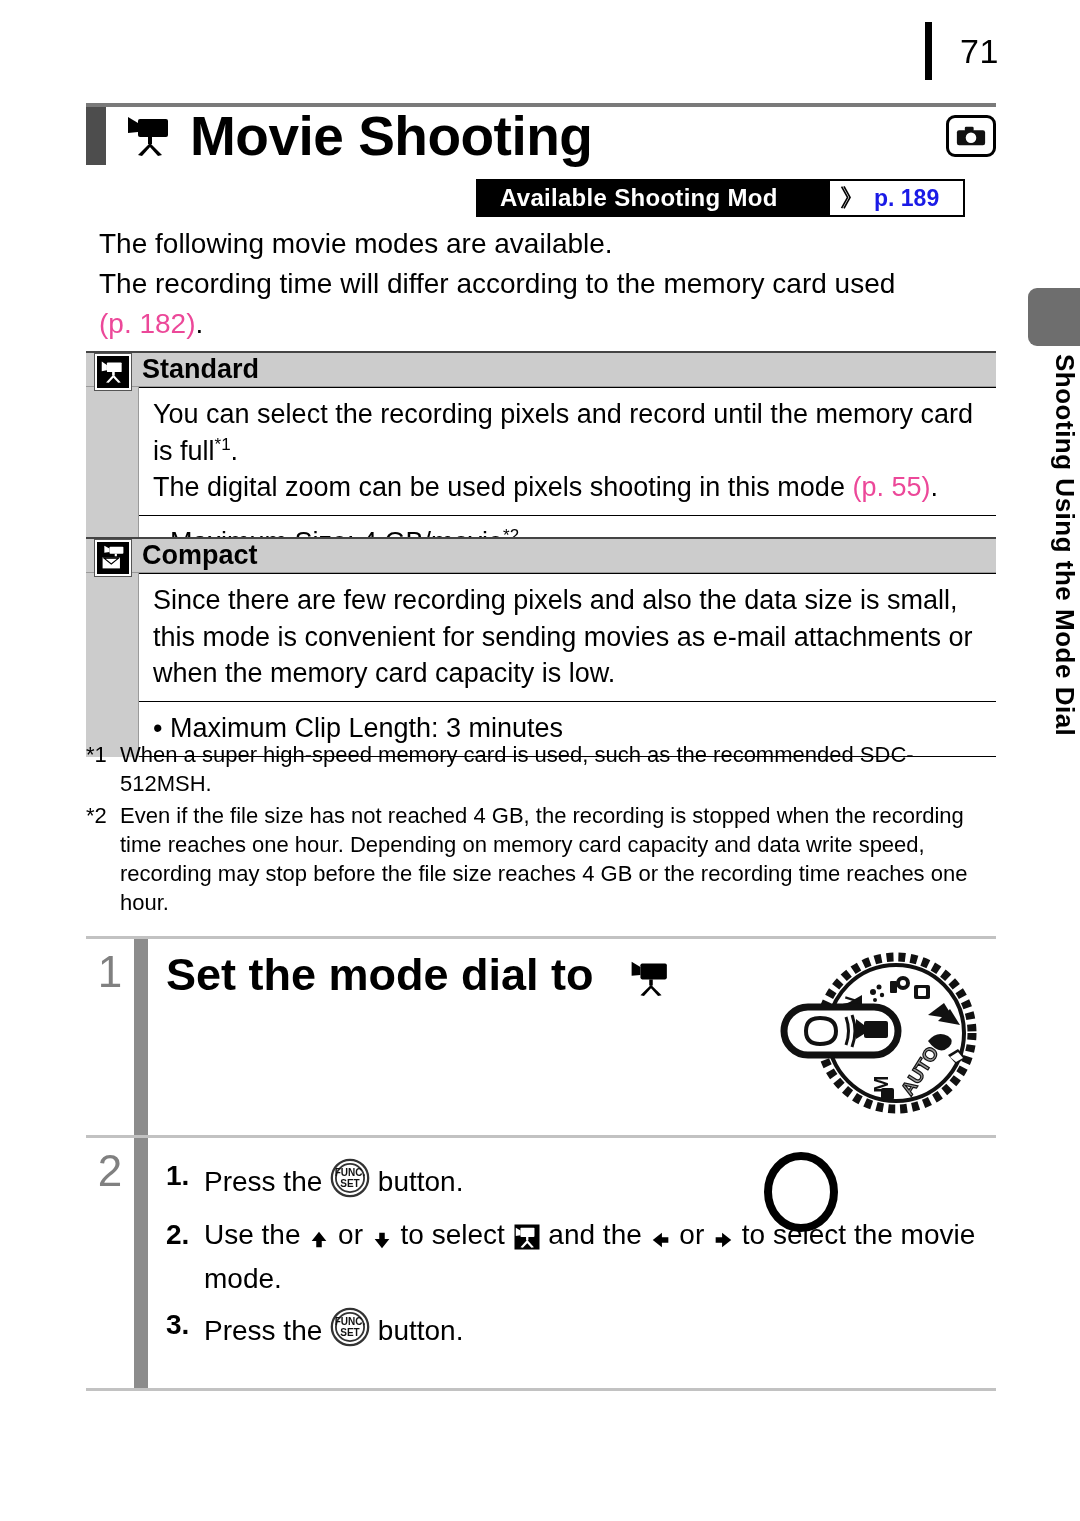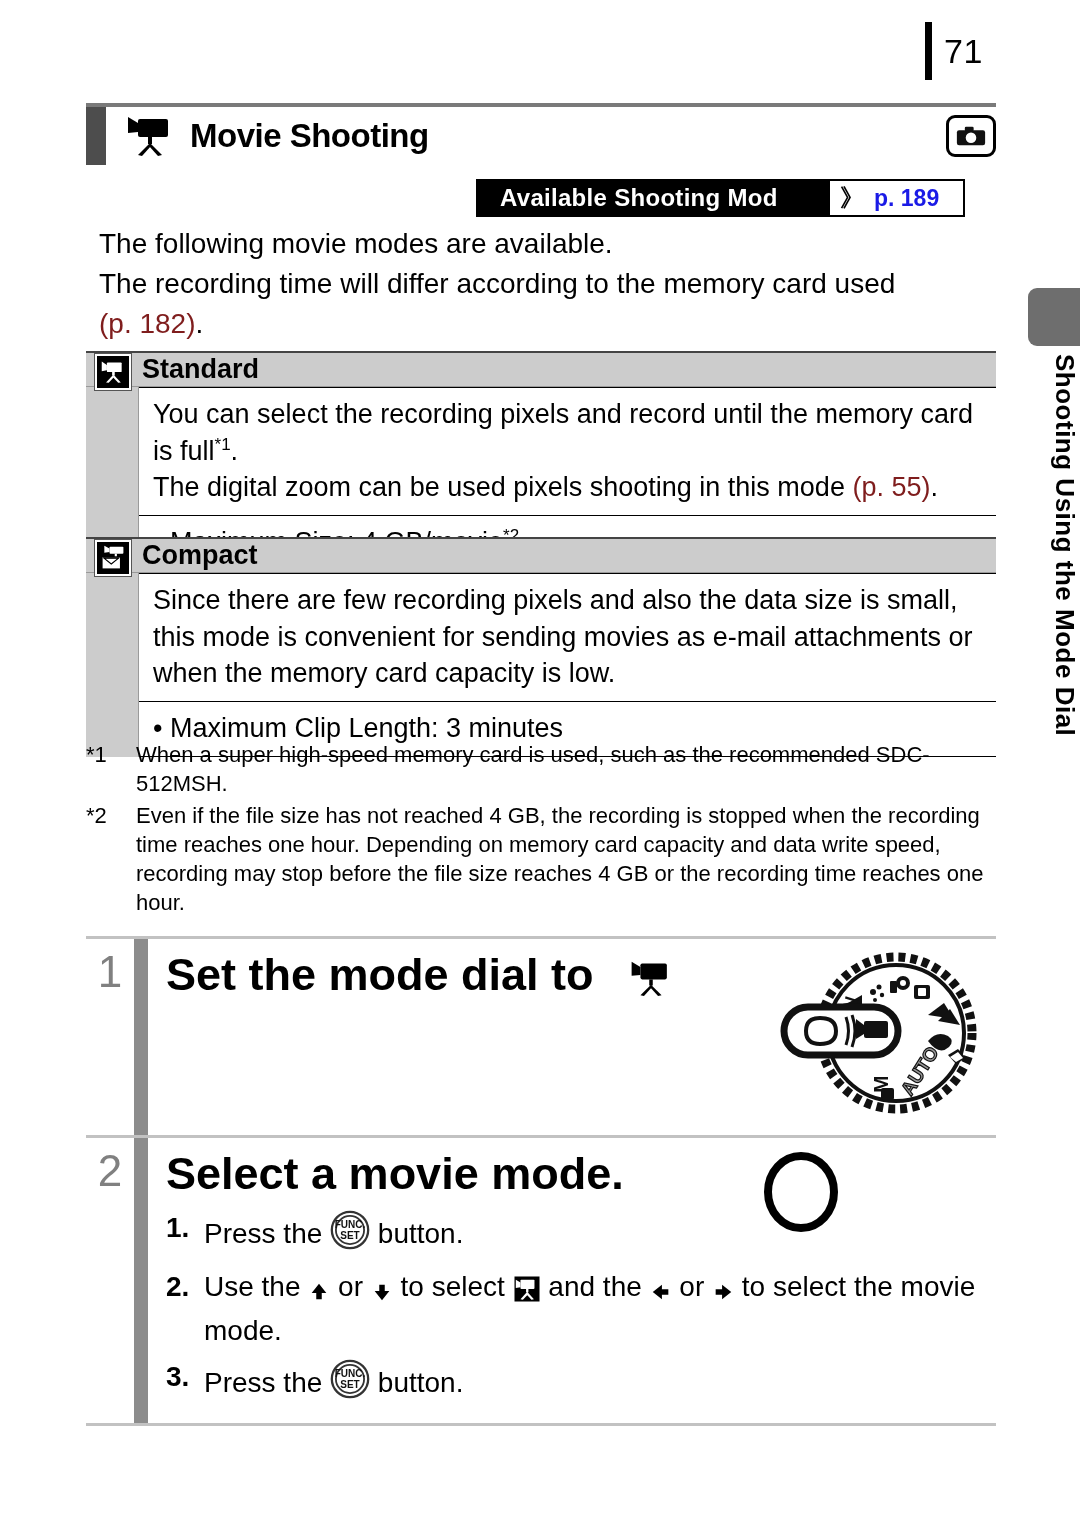--- a/index.html
+++ b/index.html
@@ -9,21 +9,21 @@
     background:#ffffff;
     font-family:"Liberation Sans", sans-serif;
     color:#000;
     position:relative;
     overflow:hidden;
   }
 
   
   .pagenum-wrap{
     position:absolute; top:22px; left:925px;
-    display:flex; align-items:center; gap:12px;
+    display:flex; align-items:center; gap:28px;
   }
   .pagenum-rule{ width:7px; height:58px; background:#000; }
   .pagenum{ font-size:34px; letter-spacing:0.5px; }
 
   
   .sidetab{
     position:absolute; left:1028px; top:288px;
     width:52px; height:560px;
   }
   .sidetab-block{
@@ -40,21 +40,21 @@
   
   .title-band{
     position:absolute; left:86px; top:103px; width:910px; height:62px;
     border-top:4px solid #7a7a7a;
     display:flex; align-items:center;
   }
   .title-tab{
     width:20px; height:58px; background:#4d4d4d; margin-right:18px;
   }
   .title-icon{ width:52px; height:42px; margin-right:14px; flex:none; }
-  .title-text{ font-size:33px; font-weight:bold; letter-spacing:-0.5px; }
+  .title-text{ font-size:55px; font-weight:bold; letter-spacing:-0.5px; }
   .title-camera{
     position:absolute; right:0; top:8px;
     width:50px; height:42px;
     border:3px solid #000; border-radius:9px;
     display:flex; align-items:center; justify-content:center;
   }
 
   
   .badge{
     position:absolute; left:476px; top:179px;
@@ -73,21 +73,21 @@
     padding:0 24px 0 10px;
   }
   .badge-chev{ font-size:24px; font-weight:bold; color:#000; }
   .badge-link{ color:#1a1ae6; font-weight:bold; font-size:23px; }
 
   
   .intro{
     position:absolute; left:99px; top:224px; width:880px;
     font-size:28px; line-height:1.42;
   }
-  .blue{ color:#7f1d1d; }
+  .blue{ color:#ec4899; }
 
   
   .modetable{ position:absolute; left:86px; width:910px; }
   #tbl-standard{ top:351px; }
   #tbl-compact{ top:537px; }
   .mt-head{
     position:relative;
     height:36px; background:#cccccc;
     border-top:2px solid #444; border-bottom:1px solid #9a9a9a;
     display:flex; align-items:center;
@@ -113,21 +113,21 @@
   .mt-rows{ border-bottom:1px solid #000; }
   sup.fn{ font-size:17px; vertical-align:super; }
 
   
   .footnotes{
     position:absolute; left:86px; top:740px; width:910px;
     font-size:22px; line-height:1.33;
   }
   .fn-item{ display:flex; margin-bottom:2px; }
   .fn-mark{ width:34px; flex:none; }
-  .fn-text{ flex:1;margin-left:16px; }
+  .fn-text{ flex:1; }
 
   
   .steps{ position:absolute; left:86px; top:936px; width:910px; }
   .step{
     display:flex; border-top:3px solid #c2c2c2;
     position:relative;
   }
   .step:last-child{ border-bottom:3px solid #c2c2c2; }
   .step-num{
     width:48px; flex:none;
@@ -323,21 +323,20 @@
           </g>
         </svg>
       </div>
     </div>
   </div>
 
   <div class="step" id="step-2">
     <div class="step-num">2</div>
     <div class="step-bar"></div>
     <div class="step-body">
-      <div class="step-title">Select a movie mode.</div>
 
       <div class="substep">
         <span class="substep-num">1.</span>
         <span class="substep-text"><span>Press the </span><span class="inline-icn"><svg viewBox="0 0 44 44" width="40" height="40" aria-hidden="true">
                 <circle cx="22" cy="22" r="20" fill="#fff" stroke="#333" stroke-width="2.5"></circle>
                 <circle cx="22" cy="22" r="15.5" fill="#fff" stroke="#333" stroke-width="2"></circle>
                 <text x="22" y="20" text-anchor="middle" font-family="'Liberation Sans', sans-serif" font-size="11" font-weight="bold" fill="#111">FUNC.</text>
                 <text x="22" y="32" text-anchor="middle" font-family="'Liberation Sans', sans-serif" font-size="11" font-weight="bold" fill="#111">SET</text>
               </svg></span><span> button.</span></span>
       </div>

